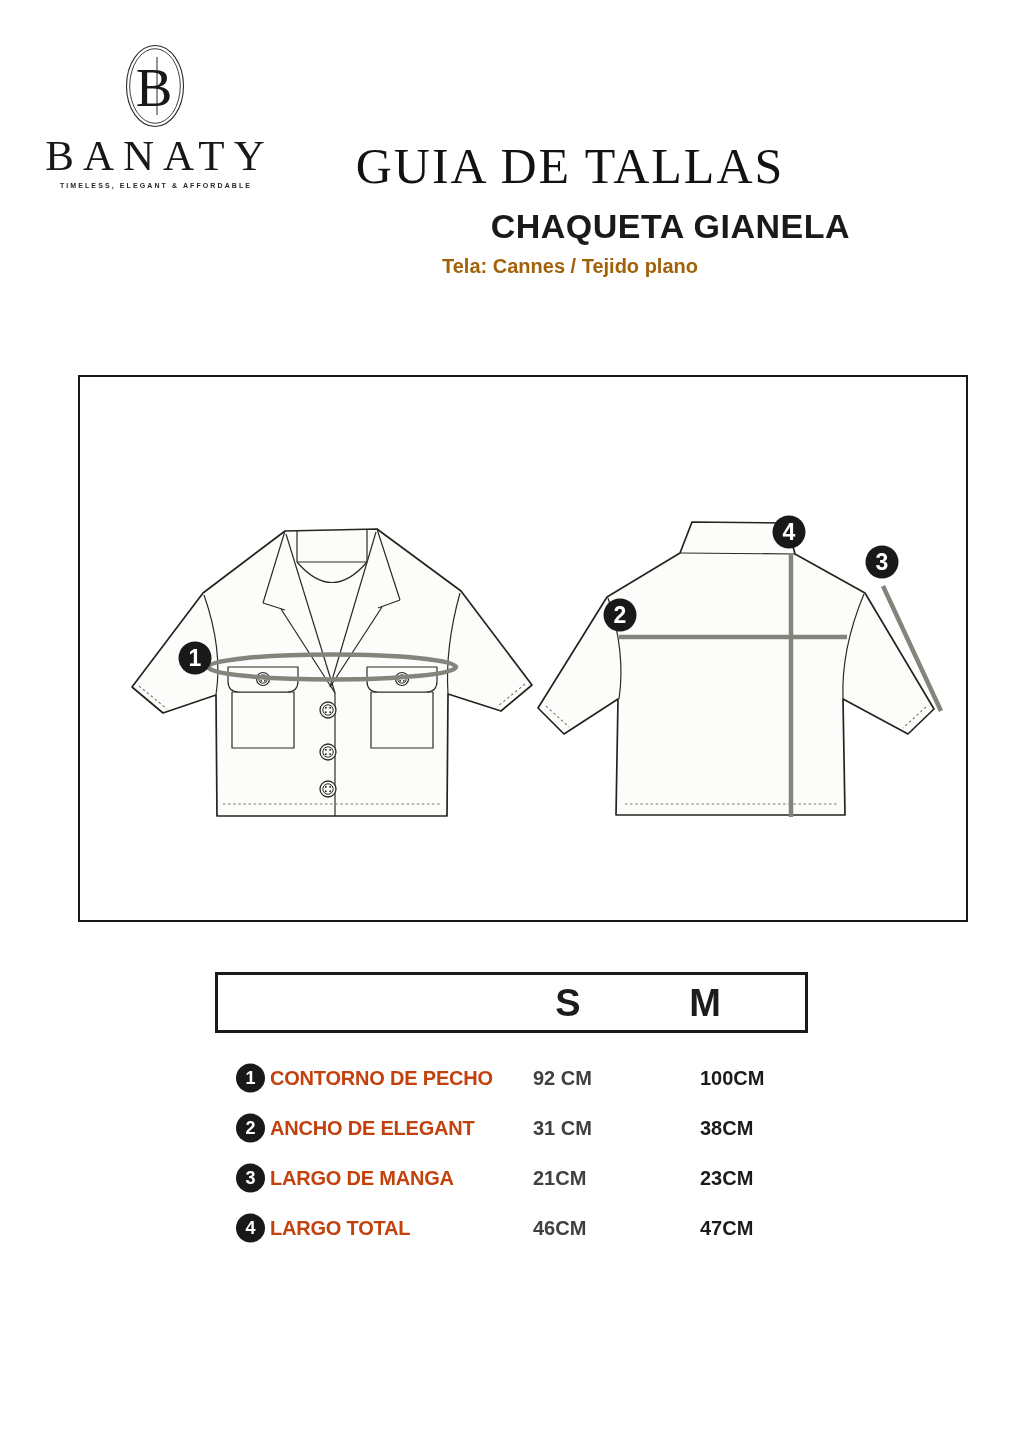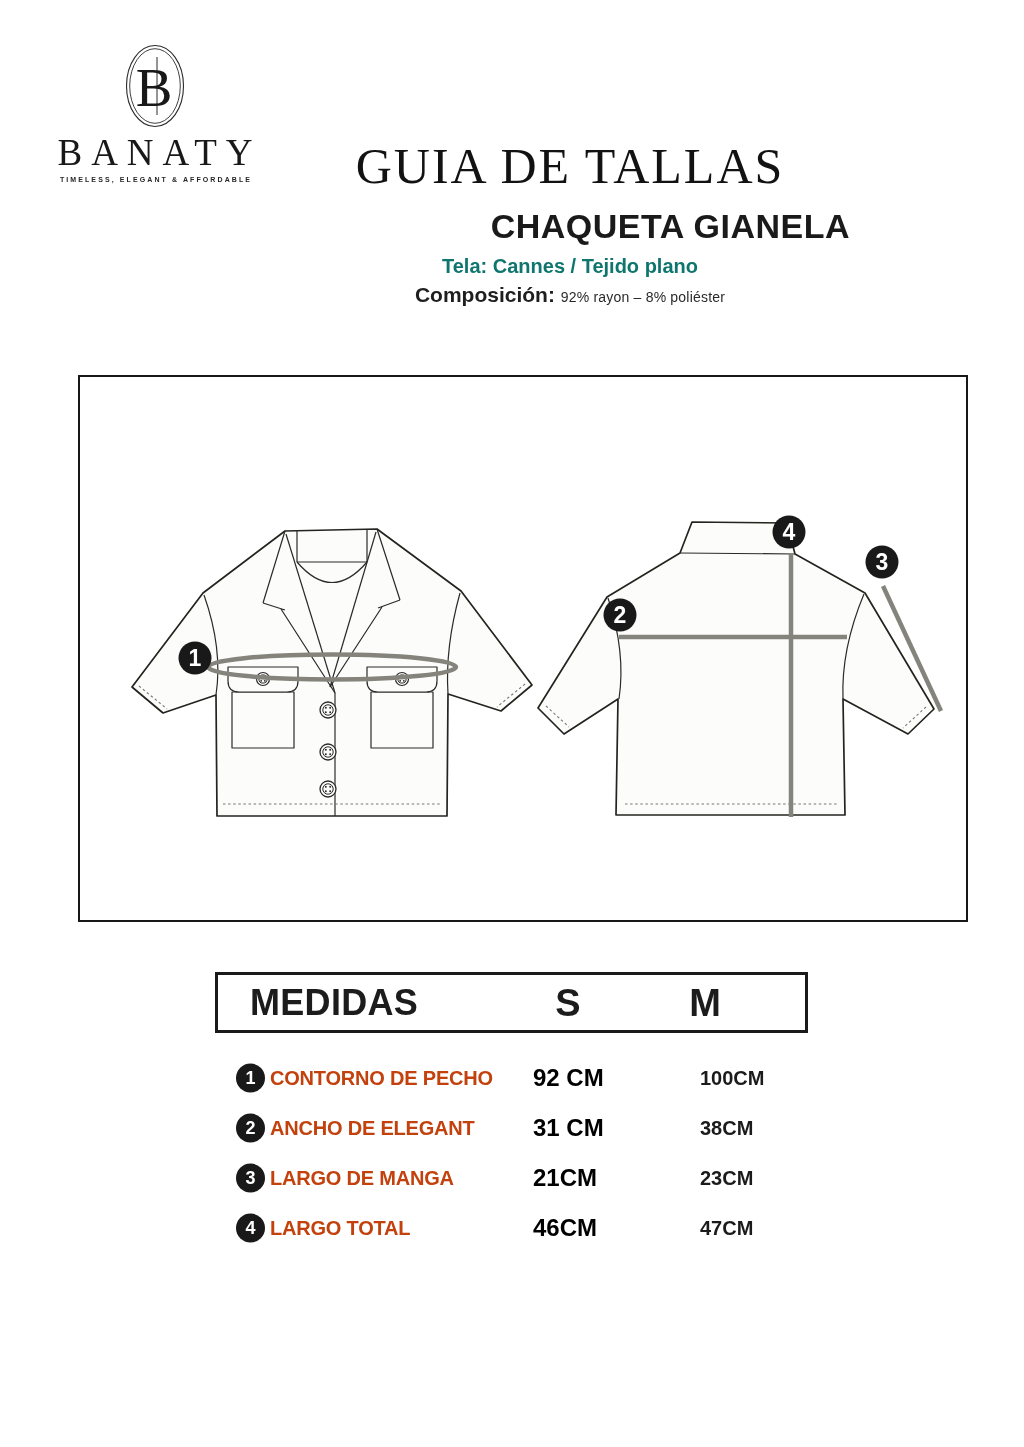--- a/index.html
+++ b/index.html
@@ -2,31 +2,31 @@
 <html><head>
 <meta charset="utf-8">
 <style>
   html,body{margin:0;padding:0;background:#ffffff;}
   .page{position:relative;width:1024px;height:1447px;background:#ffffff;overflow:hidden;
         font-family:"Liberation Sans",sans-serif;color:#1c1c1c;}
 
   
   .logo{position:absolute;left:30px;top:44px;width:250px;text-align:center;}
   .logo svg{display:block;margin:0 auto;}
-  .brand-name{margin-top:6px;font-family:"Liberation Serif",serif;font-size:37px;line-height:1;
+  .brand-name{margin-top:6px;font-family:"Liberation Serif",serif;font-size:43px;line-height:1;
               letter-spacing:9px;padding-left:9px;color:#181818;}
   .brand-tagline{margin-top:5px;font-size:7px;font-weight:bold;letter-spacing:2.1px;
                  padding-left:2px;color:#262626;}
 
   
   .titleblock{position:absolute;left:290px;top:138px;width:560px;text-align:center;}
   .main-title{margin:0;font-family:"Liberation Serif",serif;font-weight:400;font-size:50px;
               line-height:1.12;letter-spacing:2px;color:#121212;}
   .product-title{margin:13px 0 0 0;font-size:34px;font-weight:bold;letter-spacing:0.5px;color:#1a1a1a;text-align:right;}
-  .fabric-line{margin-top:9px;font-size:20px;font-weight:bold;color:#0f766e;}
+  .fabric-line{margin-top:9px;font-size:20px;font-weight:bold;color:#a16207;}
   .composition-line{margin-top:5px;font-size:21px;font-weight:bold;color:#1e1e1e;}
   .composition-line .comp-value{font-size:14px;font-weight:normal;color:#2a2a2a;letter-spacing:0.2px;}
 
   
   .diagram{position:absolute;left:78px;top:375px;width:886px;height:543px;
            border:2px solid #181818;box-sizing:content-box;background:#fff;}
   .diagram svg{display:block;width:886px;height:543px;}
 
   
   .thead{position:absolute;left:215px;top:972px;width:593px;height:61px;box-sizing:border-box;
@@ -40,21 +40,21 @@
 
   .rows{position:absolute;left:215px;top:1053px;width:600px;}
   .mrow{position:relative;height:50px;}
   .badge{position:absolute;left:21px;top:50%;transform:translateY(-50%);
          width:29px;height:29px;border-radius:50%;background:#191919;color:#fff;
          display:flex;align-items:center;justify-content:center;
          font-size:18px;font-weight:bold;}
   .rlabel{position:absolute;left:55px;top:50%;transform:translateY(-50%);
           font-size:20px;font-weight:bold;letter-spacing:-0.2px;color:#c2410c;white-space:nowrap;}
   .rs{position:absolute;left:318px;top:50%;transform:translateY(-50%);
-      font-size:24px;font-weight:600;color:#000000;white-space:nowrap;}
+      font-size:20px;font-weight:600;color:#404040;white-space:nowrap;}
   .rm{position:absolute;left:485px;top:50%;transform:translateY(-50%);
       font-size:20px;font-weight:600;color:#1b1b1b;white-space:nowrap;}
 </style>
 </head>
 <body>
 
 <div class="page">
 
   <header class="logo">
     <svg width="60" height="84" viewBox="0 0 60 84" aria-hidden="true">
@@ -64,21 +64,20 @@
       <text x="29" y="62" text-anchor="middle" font-family="Liberation Serif, serif" font-size="55" fill="#181818">B</text>
     </svg>
     <div class="brand-name">BANATY</div>
     <div class="brand-tagline">TIMELESS, ELEGANT &amp; AFFORDABLE</div>
   </header>
 
   <section class="titleblock">
     <h1 class="main-title">GUIA DE TALLAS</h1>
     <h2 class="product-title">CHAQUETA GIANELA</h2>
     <div class="fabric-line">Tela: Cannes / Tejido plano</div>
-    <div class="composition-line"><b>Composición:</b> <span class="comp-value">92% rayon – 8% poliéster</span></div>
   </section>
 
   <section class="diagram">
     <svg viewBox="0 0 886 543">
       <g stroke="#24241f" stroke-width="1.7" fill="#fcfcfa" stroke-linejoin="round">
 
         <path d="M205,154 L123,216 L52,310 L83,336 L136,318 L137,439 L367,439 L368,317 L421,334 L452,308 L381,214 L297,152 Z"></path>
       </g>
       <g stroke="#2a2a28" stroke-width="1.2" fill="none" stroke-linejoin="round">
 
@@ -199,21 +198,20 @@
           </g>
         <g>
             <circle cx="709" cy="155" r="16.5" fill="#191919"></circle>
           <text x="709" y="163" fill="#ffffff">4</text>
           </g>
       </g>
     </svg>
   </section>
 
   <div class="thead">
-    <span class="th-med">MEDIDAS</span>
     <span class="th-s">S</span>
     <span class="th-m">M</span>
   </div>
 
   <div class="rows" id="rows">
     <div class="mrow">
       <span class="badge">1</span>
       <span class="rlabel">CONTORNO DE PECHO</span>
       <span class="rs">92 CM</span>
       <span class="rm">100CM</span>

